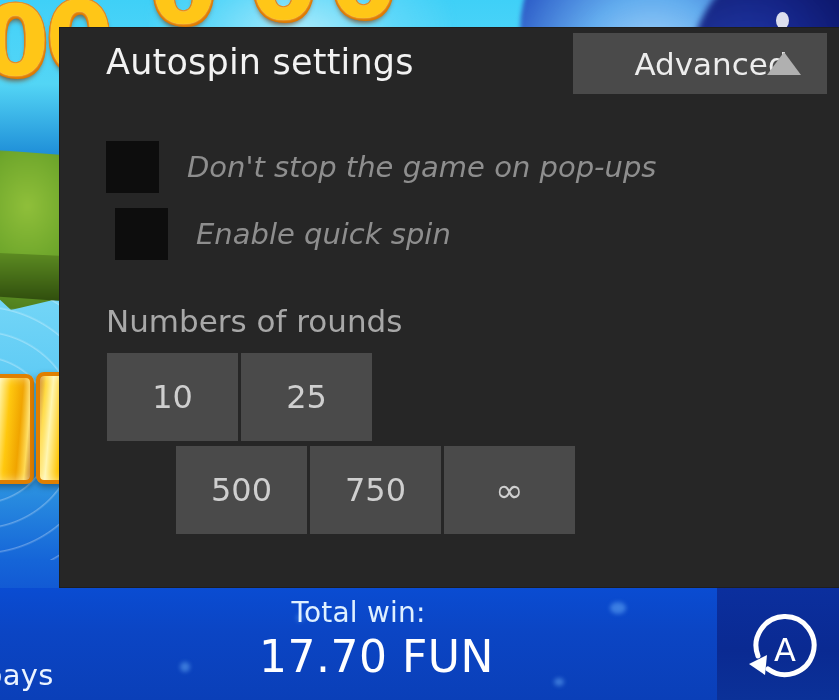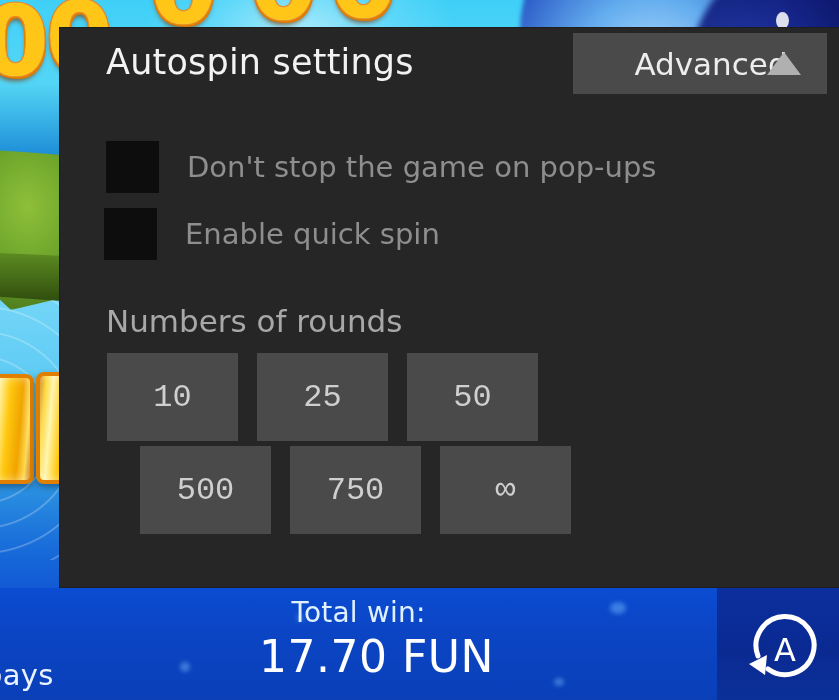--- a/index.html
+++ b/index.html
@@ -241,42 +241,42 @@
   .check-box {
     width: 53px; height: 52px;
     background: #0d0d0d;
     flex: 0 0 auto;
   }
   .check-label {
     margin-left: 28px;
     font-size: 29px;
     color: #8e8e8e;
     white-space: nowrap;
+    font-style: italic;
   }
 
   .rounds-title {
     position: absolute;
     left: 46px; top: 275px;
     font-size: 31px;
     color: #a8a8a8;
   }
 
   .rounds-grid {
     position: absolute;
     left: 0; top: 325px;
     width: 779px;
   }
   .rounds-row {
     display: flex;
-    gap: 19px;
+    gap: 3px;
     margin-bottom: 5px;
-    font-family: Liberation Mono, monospace;
   }
   .rounds-row.row1 { padding-left: 47px; }
-  .rounds-row.row2 { padding-left: 80px; }
+  .rounds-row.row2 { padding-left: 116px; }
 
   .round-btn {
     width: 131px; height: 88px;
     background: #4a4a4a;
     display: flex;
     align-items: center;
     justify-content: center;
     font-size: 32px;
     color: #cfcfcf;
     cursor: pointer;
@@ -340,32 +340,31 @@
         <span class="advanced-label">Advanced</span>
         <span class="advanced-caret"></span>
       </div>
     </div>
 
     <div class="check-row" style="left:46px; top:113px;">
       <span class="check-box"></span>
       <span class="check-label">Don't stop the game on pop-ups</span>
     </div>
 
-    <div class="check-row" style="left:44px; top:180px;text-align:center;">
+    <div class="check-row" style="left:55px; top:180px;text-align:center;">
       <span class="check-box"></span>
       <span class="check-label">Enable quick spin</span>
     </div>
 
     <div class="rounds-title">Numbers of rounds</div>
 
     <div class="rounds-grid">
       <div class="rounds-row row1">
         <div class="round-btn">10</div>
         <div class="round-btn">25</div>
-        <div class="round-btn">50</div>
       </div>
       <div class="rounds-row row2">
         <div class="round-btn">500</div>
         <div class="round-btn">750</div>
         <div class="round-btn infinity">∞</div>
       </div>
     </div>
 
   </div>
 </div>

